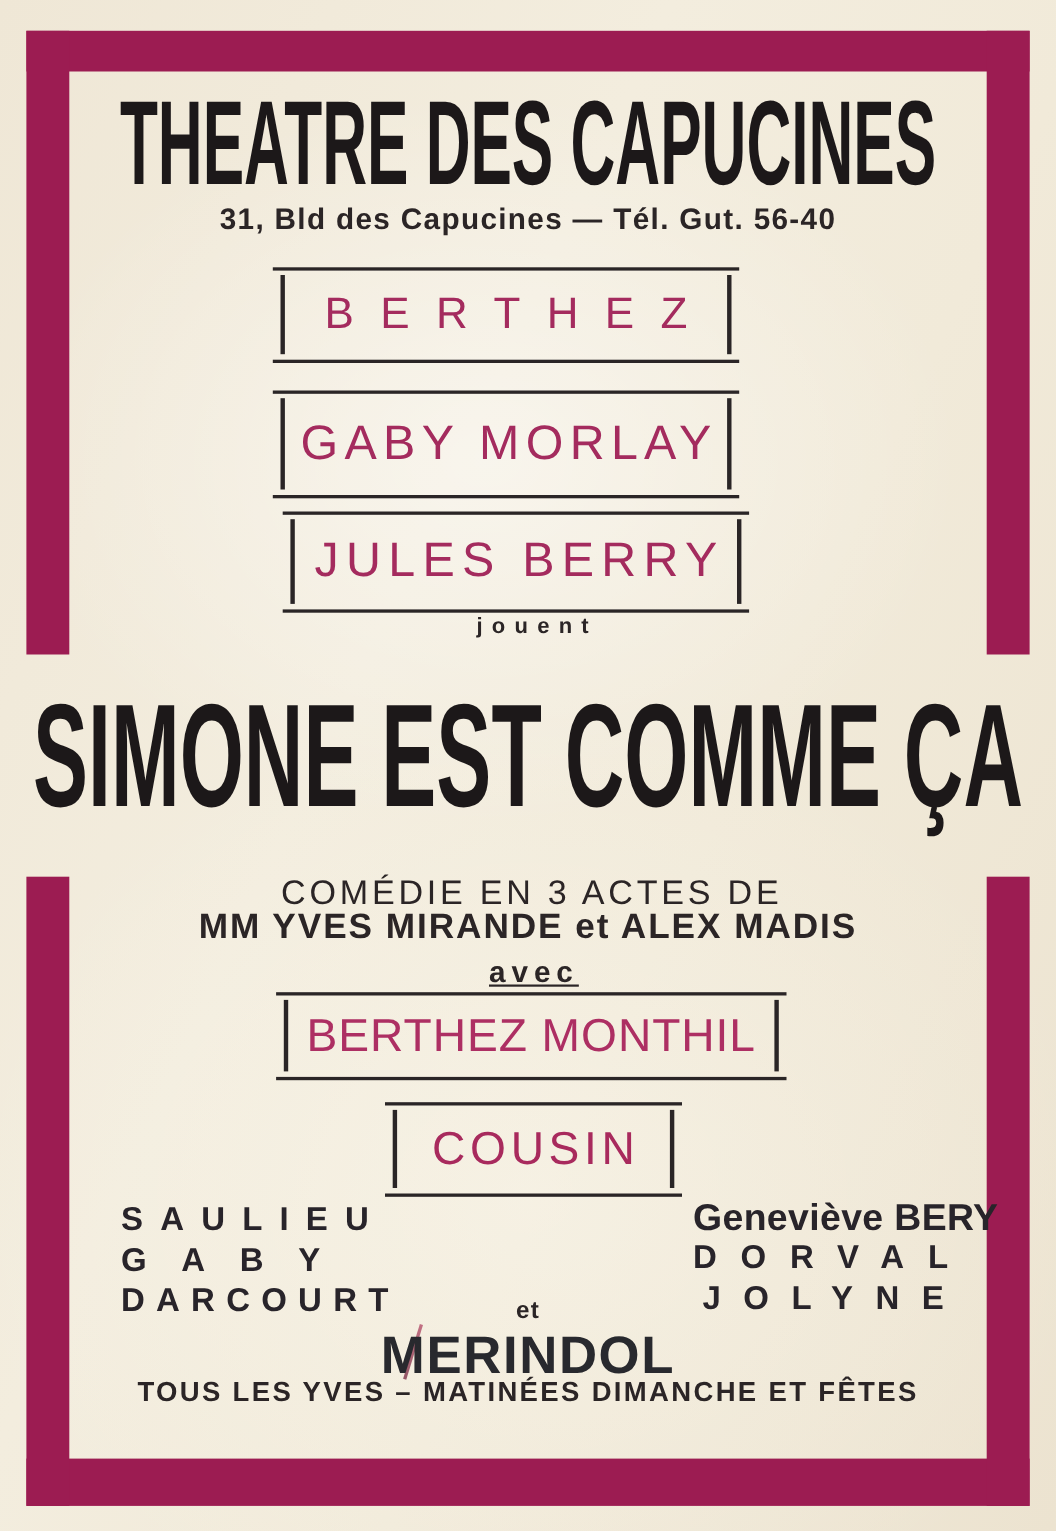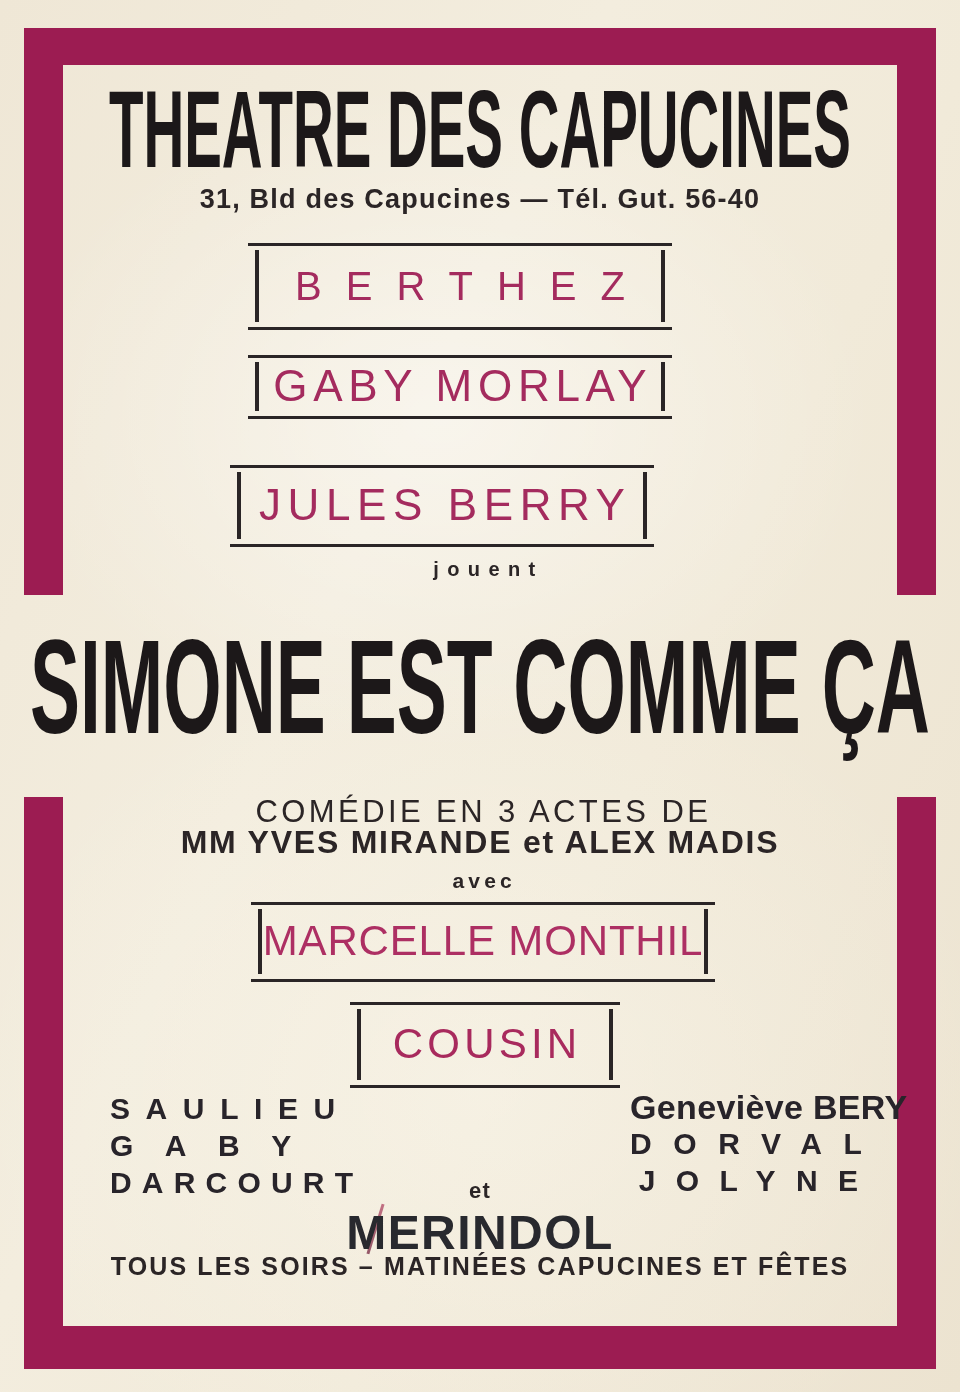--- a/index.html
+++ b/index.html
@@ -27,41 +27,41 @@
     font-weight:bold;
   }
   .venue-svg{left:105px;top:78px;}
   .title-svg{left:25px;top:632px;}
   
   .line{position:absolute;left:64px;width:832px;text-align:center;white-space:nowrap;}
   .address{top:184px;font-size:27px;font-weight:bold;letter-spacing:.045em;color:#2b2526;}
   .jouent{top:558px;font-size:20px;font-weight:bold;letter-spacing:.42em;padding-left:.42em;color:#2b2526;text-align:center;}
   .comedy{top:794px;font-size:31px;font-weight:normal;letter-spacing:.11em;padding-left:.11em;color:#2b2526;}
   .authors{top:824px;font-size:32px;font-weight:bold;letter-spacing:.055em;color:#2b2526;}
-  .avec{top:869px;font-size:21px;font-weight:bold;letter-spacing:.2em;padding-left:.2em;color:#2b2526;}
+  .avec{top:869px;font-size:27px;font-weight:bold;letter-spacing:.2em;padding-left:.2em;color:#2b2526;text-decoration:underline;}
   .etline{top:1178px;font-size:22px;font-weight:bold;letter-spacing:.05em;color:#2b2526;}
   .merindol{top:1205px;font-size:48px;font-weight:bold;letter-spacing:.03em;color:#28292e;}
   .schedule{top:1252px;font-size:25px;font-weight:bold;letter-spacing:.085em;color:#2b2526;}
   
   .name-box{position:absolute;}
   .name-box .rule{position:absolute;left:-7px;right:-7px;height:3px;background:#2a2526;}
   .name-box .rule.t{top:0;}
   .name-box .rule.b{bottom:0;}
   .name-box .vbar{position:absolute;top:7px;bottom:8px;width:4px;background:#2a2526;}
   .name-box .vbar.l{left:0;}
   .name-box .vbar.r{right:0;}
   .name-box .bx-label{
     position:absolute;left:0;right:0;top:50%;transform:translateY(-52%);
     text-align:center;font-weight:normal;color:#a42b5e;white-space:nowrap;
   }
   .box-berthez{left:255px;top:243px;width:410px;height:87px;}
   .box-berthez .bx-label{font-size:40px;letter-spacing:.6em;padding-left:.6em;}
-  .box-gaby{left:255px;top:355px;width:410px;height:64px;}
+  .box-gaby{left:255px;top:355px;width:410px;height:98px;}
   .box-gaby .bx-label{font-size:44px;letter-spacing:.13em;padding-left:.13em;}
-  .box-jules{left:237px;top:465px;width:410px;height:82px;}
+  .box-jules{left:264px;top:465px;width:410px;height:92px;}
   .box-jules .bx-label{font-size:44px;letter-spacing:.15em;padding-left:.15em;}
   .box-marcelle{left:258px;top:902px;width:450px;height:80px;}
   .box-marcelle .bx-label{font-size:42px;letter-spacing:.02em;color:#ad2f63;}
   .box-cousin{left:357px;top:1002px;width:256px;height:86px;}
   .box-cousin .bx-label{font-size:42px;letter-spacing:.1em;padding-left:.1em;color:#a82a5d;}
   
   .cast-col{position:absolute;font-weight:bold;color:#28242a;}
   .cast-col .cast-row{height:30px;line-height:30px;font-size:30px;margin-bottom:7px;white-space:nowrap;}
   .cast-left{left:110px;top:1094px;width:230px;text-align:left;}
   .cast-left .cast-row:nth-child(1){letter-spacing:.52em;}
@@ -123,21 +123,21 @@
 
   <div class="line comedy">COMÉDIE EN 3 ACTES DE</div>
   <div class="line authors">MM YVES MIRANDE et ALEX MADIS</div>
   <div class="line avec">avec</div>
 
   <div class="name-box box-marcelle">
     <div class="rule t"></div>
     <div class="rule b"></div>
     <div class="vbar l"></div>
     <div class="vbar r"></div>
-    <div class="bx-label">MARCELLE MONTHIL</div>
+    <div class="bx-label">BERTHEZ MONTHIL</div>
   </div>
   <div class="name-box box-cousin">
     <div class="rule t"></div>
     <div class="rule b"></div>
     <div class="vbar l"></div>
     <div class="vbar r"></div>
     <div class="bx-label">COUSIN</div>
   </div>
 
   <div class="cast-col cast-left">
@@ -148,15 +148,15 @@
   <div class="cast-col cast-right">
     <div class="cast-row">Geneviève BERY</div>
     <div class="cast-row">DORVAL</div>
     <div class="cast-row">JOLYNE</div>
   </div>
 
   <div class="line etline">et</div>
   <div class="crease"></div>
   <div class="line merindol">MERINDOL</div>
 
-  <div class="line schedule">TOUS LES SOIRS – MATINÉES CAPUCINES ET FÊTES</div>
+  <div class="line schedule">TOUS LES YVES – MATINÉES DIMANCHE ET FÊTES</div>
 
 </div>
 
 </body></html>

